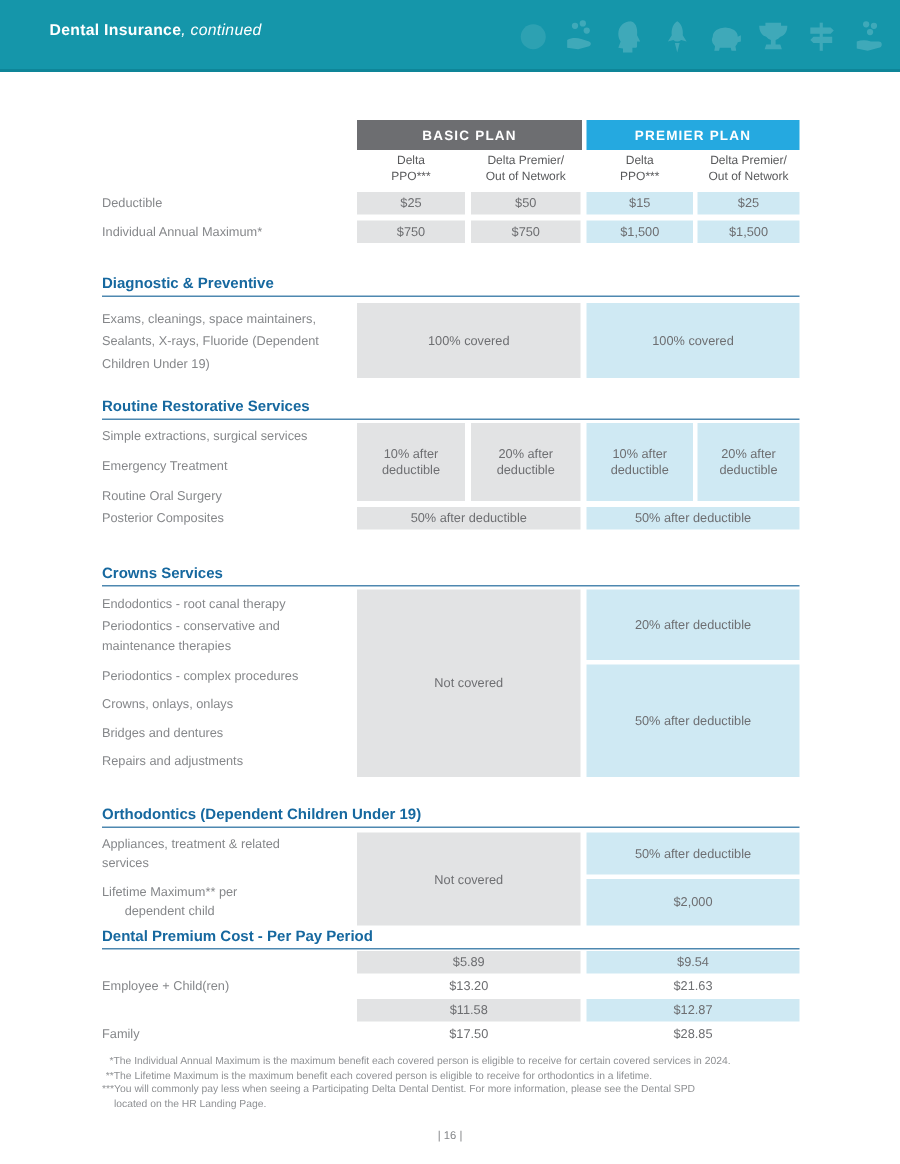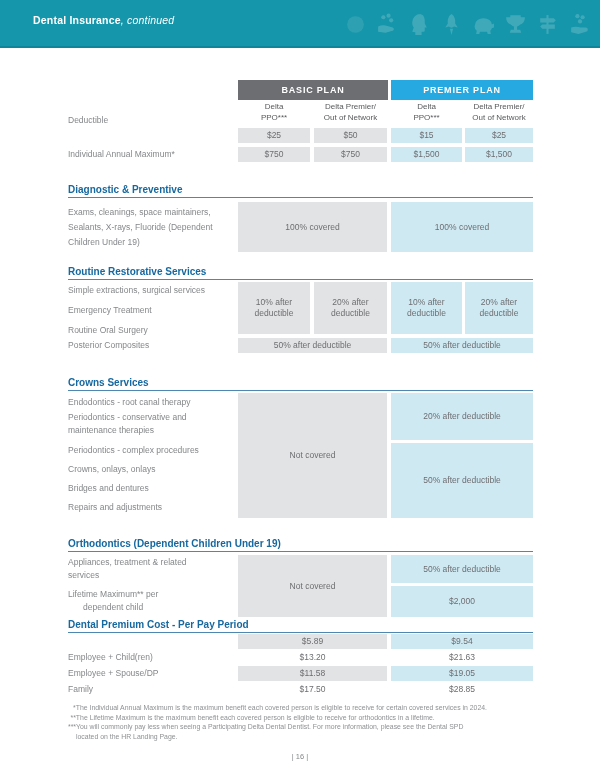--- a/index.html
+++ b/index.html
@@ -97,21 +97,21 @@
   </div>
   <div class="subhead" style="left:391px;width:71px;">
     <div>Delta</div>
     <div>PPO***</div>
   </div>
   <div class="subhead" style="left:465px;width:68px;">
     <div>Delta Premier/</div>
     <div>Out of Network</div>
   </div>
 
-  <div class="rowlabel" style="top:113px;height:15px;">Deductible</div>
+  <div class="rowlabel" style="top:128px;height:15px;">Deductible</div>
   <div class="cell c1 bg-gray" style="top:128px;height:15px;">$25</div>
   <div class="cell c2 bg-gray" style="top:128px;height:15px;">$50</div>
   <div class="cell c3 bg-blue" style="top:128px;height:15px;">$15</div>
   <div class="cell c4 bg-blue" style="top:128px;height:15px;">$25</div>
 
   <div class="rowlabel" style="top:147px;height:15px;width:200px;text-align:right;">Individual Annual Maximum*</div>
   <div class="cell c1 bg-gray" style="top:147px;height:15px;">$750</div>
   <div class="cell c2 bg-gray" style="top:147px;height:15px;">$750</div>
   <div class="cell c3 bg-blue" style="top:147px;height:15px;">$1,500</div>
   <div class="cell c4 bg-blue" style="top:147px;height:15px;">$1,500</div>
@@ -160,23 +160,22 @@
   <div class="cell gp bg-blue" style="top:555px;height:28px;">50% after deductible</div>
   <div class="cell gp bg-blue" style="top:586px;height:31px;">$2,000</div>
 
   <div class="sec-title" style="top:619px;">Dental Premium Cost - Per Pay Period</div>
   <div class="sec-rule" style="top:632px;"></div>
   <div class="cell gb bg-gray" style="top:634px;height:15px;">$5.89</div>
   <div class="cell gp bg-blue" style="top:634px;height:15px;">$9.54</div>
   <div class="rowlabel" style="top:650px;height:15px;">Employee + Child(ren)</div>
   <div class="cell gb" style="top:650px;height:15px;">$13.20</div>
   <div class="cell gp" style="top:650px;height:15px;">$21.63</div>
-  <div class="rowlabel" style="top:666px;height:15px;">Employee + Spouse/DP</div>
   <div class="cell gb bg-gray" style="top:666px;height:15px;">$11.58</div>
-  <div class="cell gp bg-blue" style="top:666px;height:15px;">$19.05</div>
+  <div class="cell gp bg-blue" style="top:666px;height:15px;">$12.87</div>
   <div class="rowlabel" style="top:682px;height:15px;">Family</div>
   <div class="cell gb" style="top:682px;height:15px;">$17.50</div>
   <div class="cell gp" style="top:682px;height:15px;">$28.85</div>
 
   <div class="footnotes">
     <div class="fn fn-1">*The Individual Annual Maximum is the maximum benefit each covered person is eligible to receive for certain covered services in 2024.</div>
     <div class="fn fn-2">**The Lifetime Maximum is the maximum benefit each covered person is eligible to receive for orthodontics in a lifetime.</div>
     <div class="fn fn-3">***You will commonly pay less when seeing a Participating Delta Dental Dentist. For more information, please see the Dental SPD
 located on the HR Landing Page.</div>
   </div>

